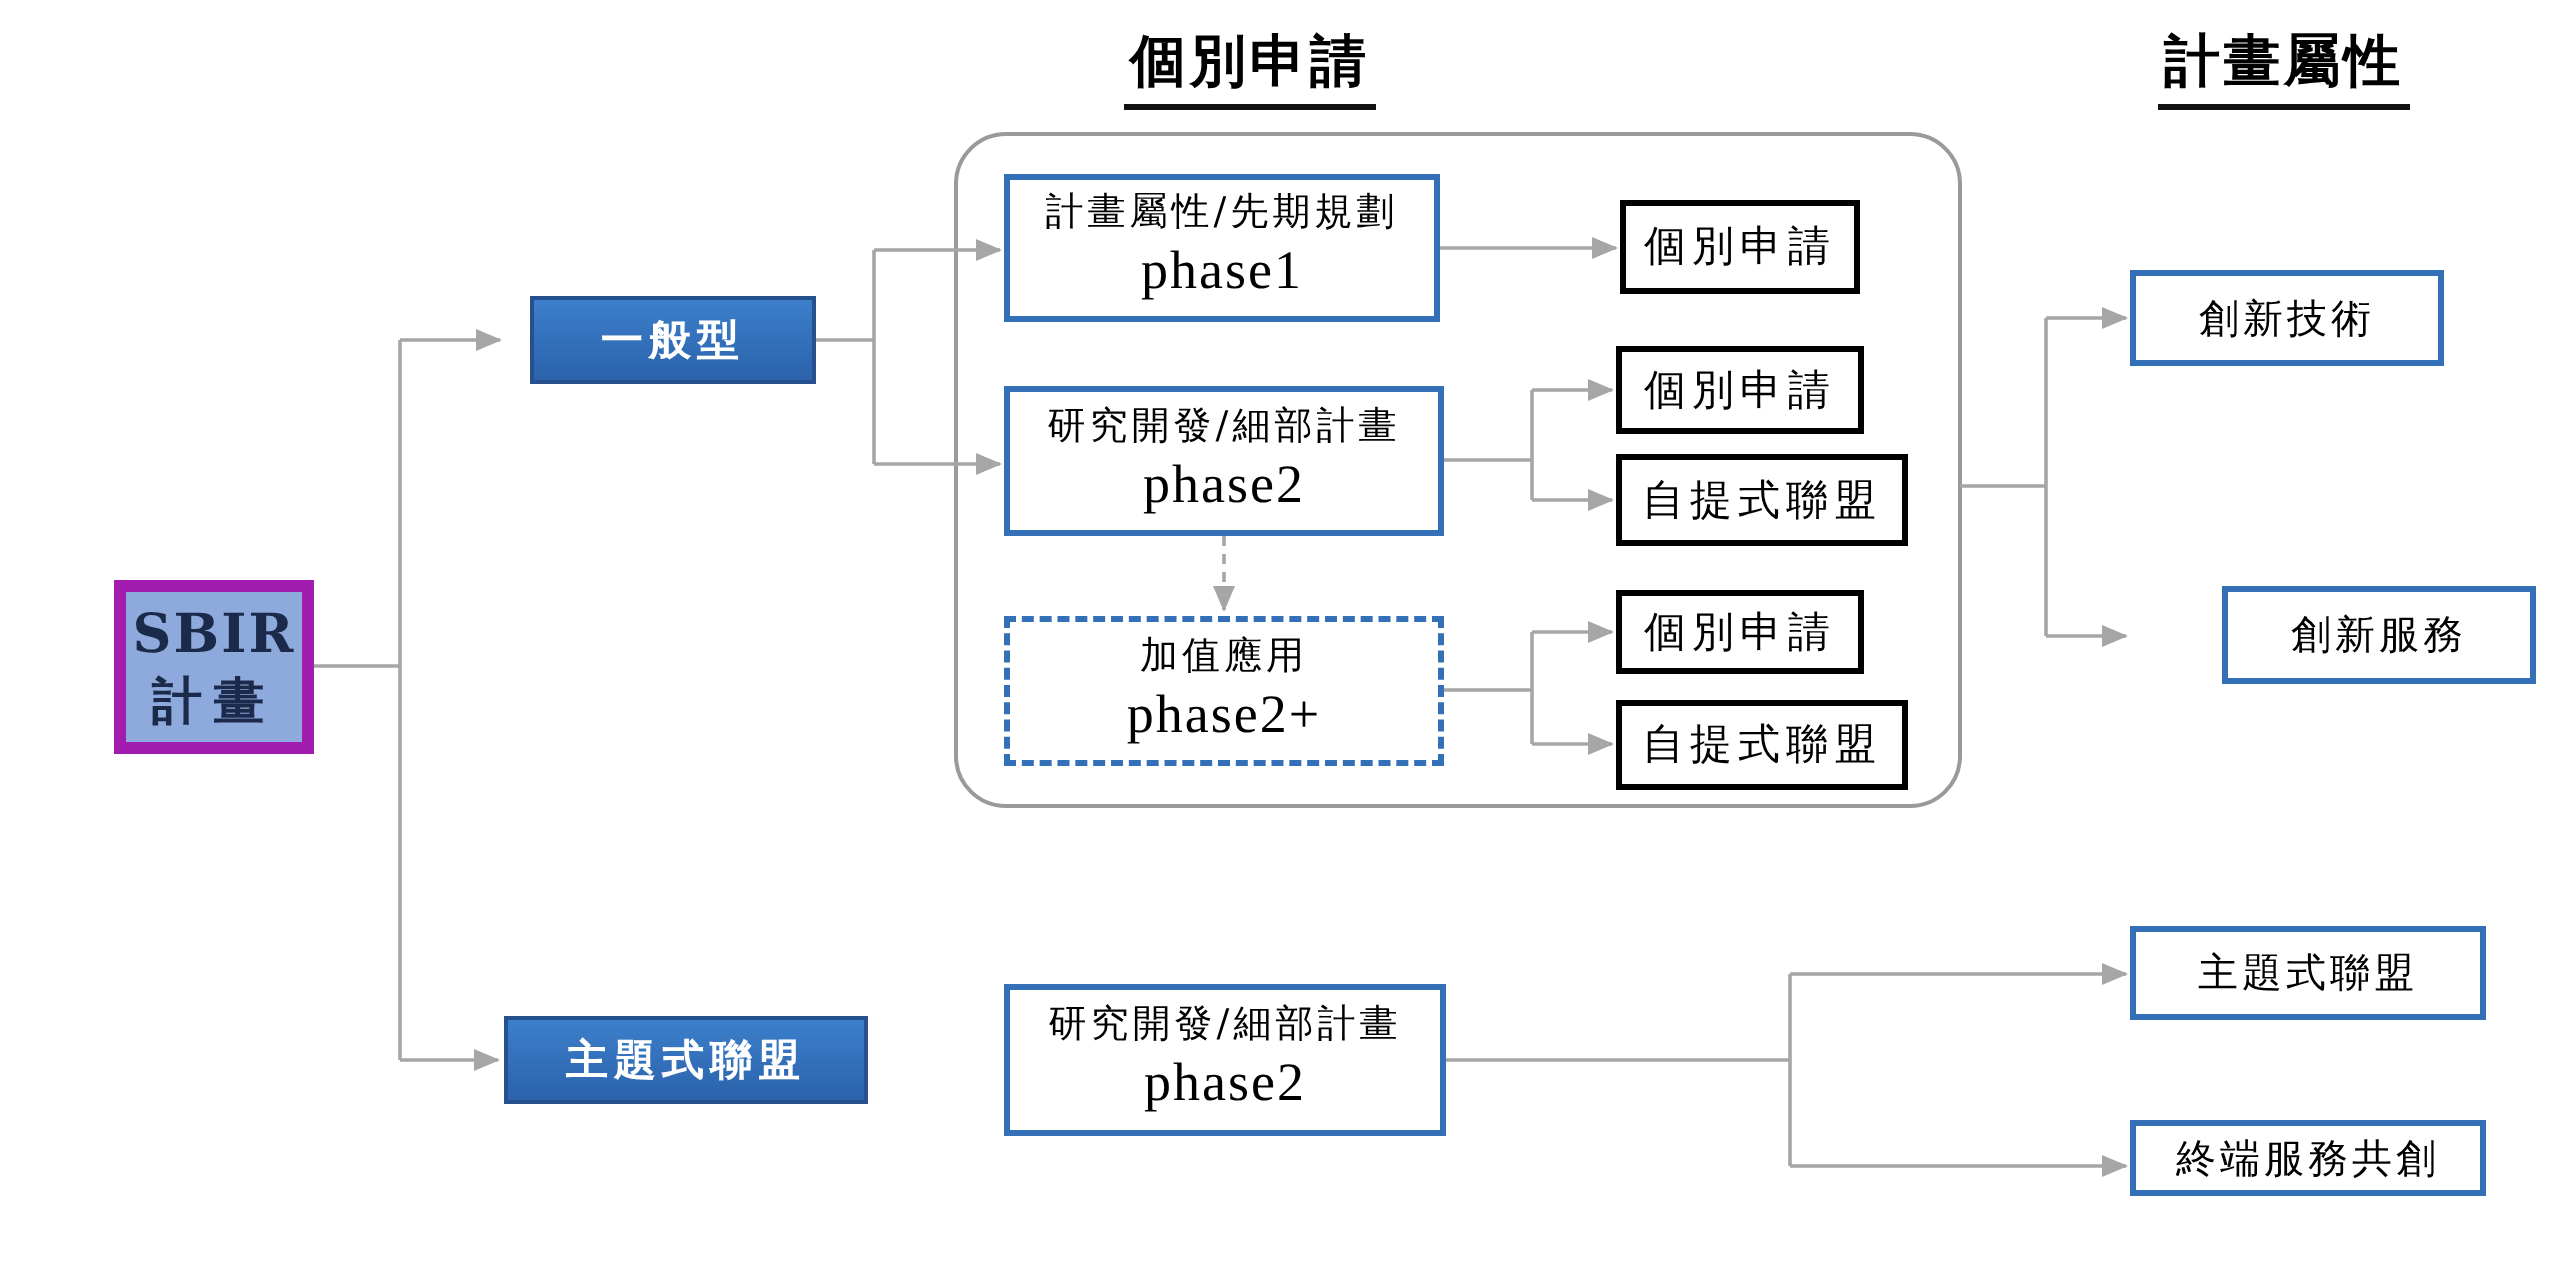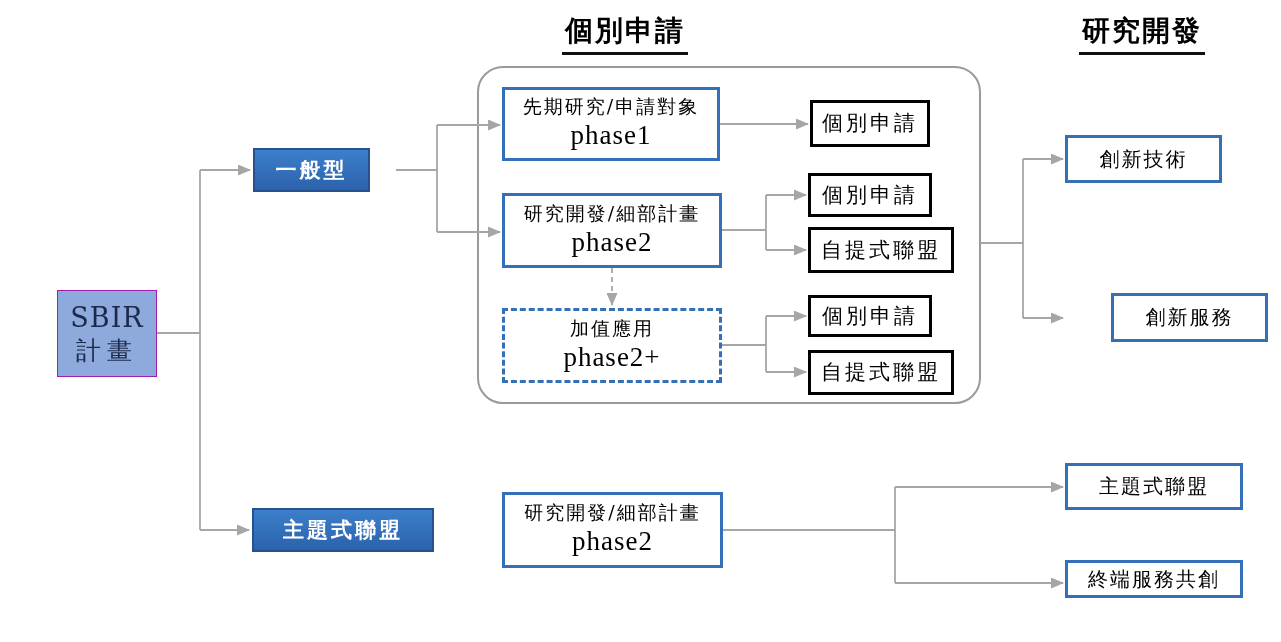--- a/index.html
+++ b/index.html
@@ -21,21 +21,21 @@
   }
   .blue-outline  { border:3px solid #3470B8; font-size:20px; letter-spacing:2px; }
   .dashed-outline{ border:3px dashed #3470B8; font-size:20px; letter-spacing:2px; }
   .black-outline { border:3px solid #000000; font-size:21px; letter-spacing:3px; }
   .blue-fill {
     background:linear-gradient(180deg,#3C7FCB 0%,#2B62AB 100%);
     border:2px solid #27518E; color:#ffffff; font-weight:bold;
     font-size:21px; letter-spacing:3px;
   }
   .light-fill {
-    background:#8EA9DB; border:1px solid #a21caf; color:#1B2A4A; font-weight:normal;text-align:center;
+    background:#8EA9DB; border:6px solid #a21caf; color:#1B2A4A; font-weight:bold;text-align:center;
   }
   .light-fill .l1 { font-size:27px; letter-spacing:1px; }
   .light-fill .l2 { font-size:25px; letter-spacing:6px; }
   .two-line .l1 { font-size:19px; letter-spacing:2px; }
   .two-line .l2 { font-size:27px; letter-spacing:1px;font-family:Liberation Serif, serif; }
   .rounded-container {
     position:absolute; left:477px; top:66px; width:504px; height:338px;
     border:2.5px solid #9A9A9A; border-radius:26px; box-sizing:border-box;
     background:transparent;
   }
@@ -85,32 +85,32 @@
       <path d="M1023,318 H1063" marker-end="url(#arw)"></path>
 
       <path d="M723,530 H895"></path>
       <path d="M895,487 V583"></path>
       <path d="M895,487 H1063" marker-end="url(#arw)"></path>
       <path d="M895,583 H1063" marker-end="url(#arw)"></path>
     </g>
   </svg>
 
   <div class="hdr" style="left:625px; top:12px;">個別申請</div>
-  <div class="hdr" style="left:1142px; top:12px;">研究開發</div>
+  <div class="hdr" style="left:1142px; top:12px;">計畫屬性</div>
 
   <div class="box light-fill" style="left:57px; top:290px; width:100px; height:87px;">
     <span class="l1">SBIR</span>
     <span class="l2">計畫</span>
   </div>
 
-  <div class="box blue-fill" style="left:253px; top:148px; width:117px; height:44px;">一般型</div>
+  <div class="box blue-fill" style="left:265px; top:148px; width:143px; height:44px;">一般型</div>
   <div class="box blue-fill" style="left:252px; top:508px; width:182px; height:44px;">主題式聯盟</div>
 
   <div class="box blue-outline two-line" style="left:502px; top:87px; width:218px; height:74px;">
-    <span class="l1">先期研究/申請對象</span>
+    <span class="l1">計畫屬性/先期規劃</span>
     <span class="l2">phase1</span>
   </div>
   <div class="box blue-outline two-line" style="left:502px; top:193px; width:220px; height:75px;">
     <span class="l1">研究開發/細部計畫</span>
     <span class="l2">phase2</span>
   </div>
   <div class="box dashed-outline two-line" style="left:502px; top:308px; width:220px; height:75px;">
     <span class="l1">加值應用</span>
     <span class="l2">phase2+</span>
   </div>

